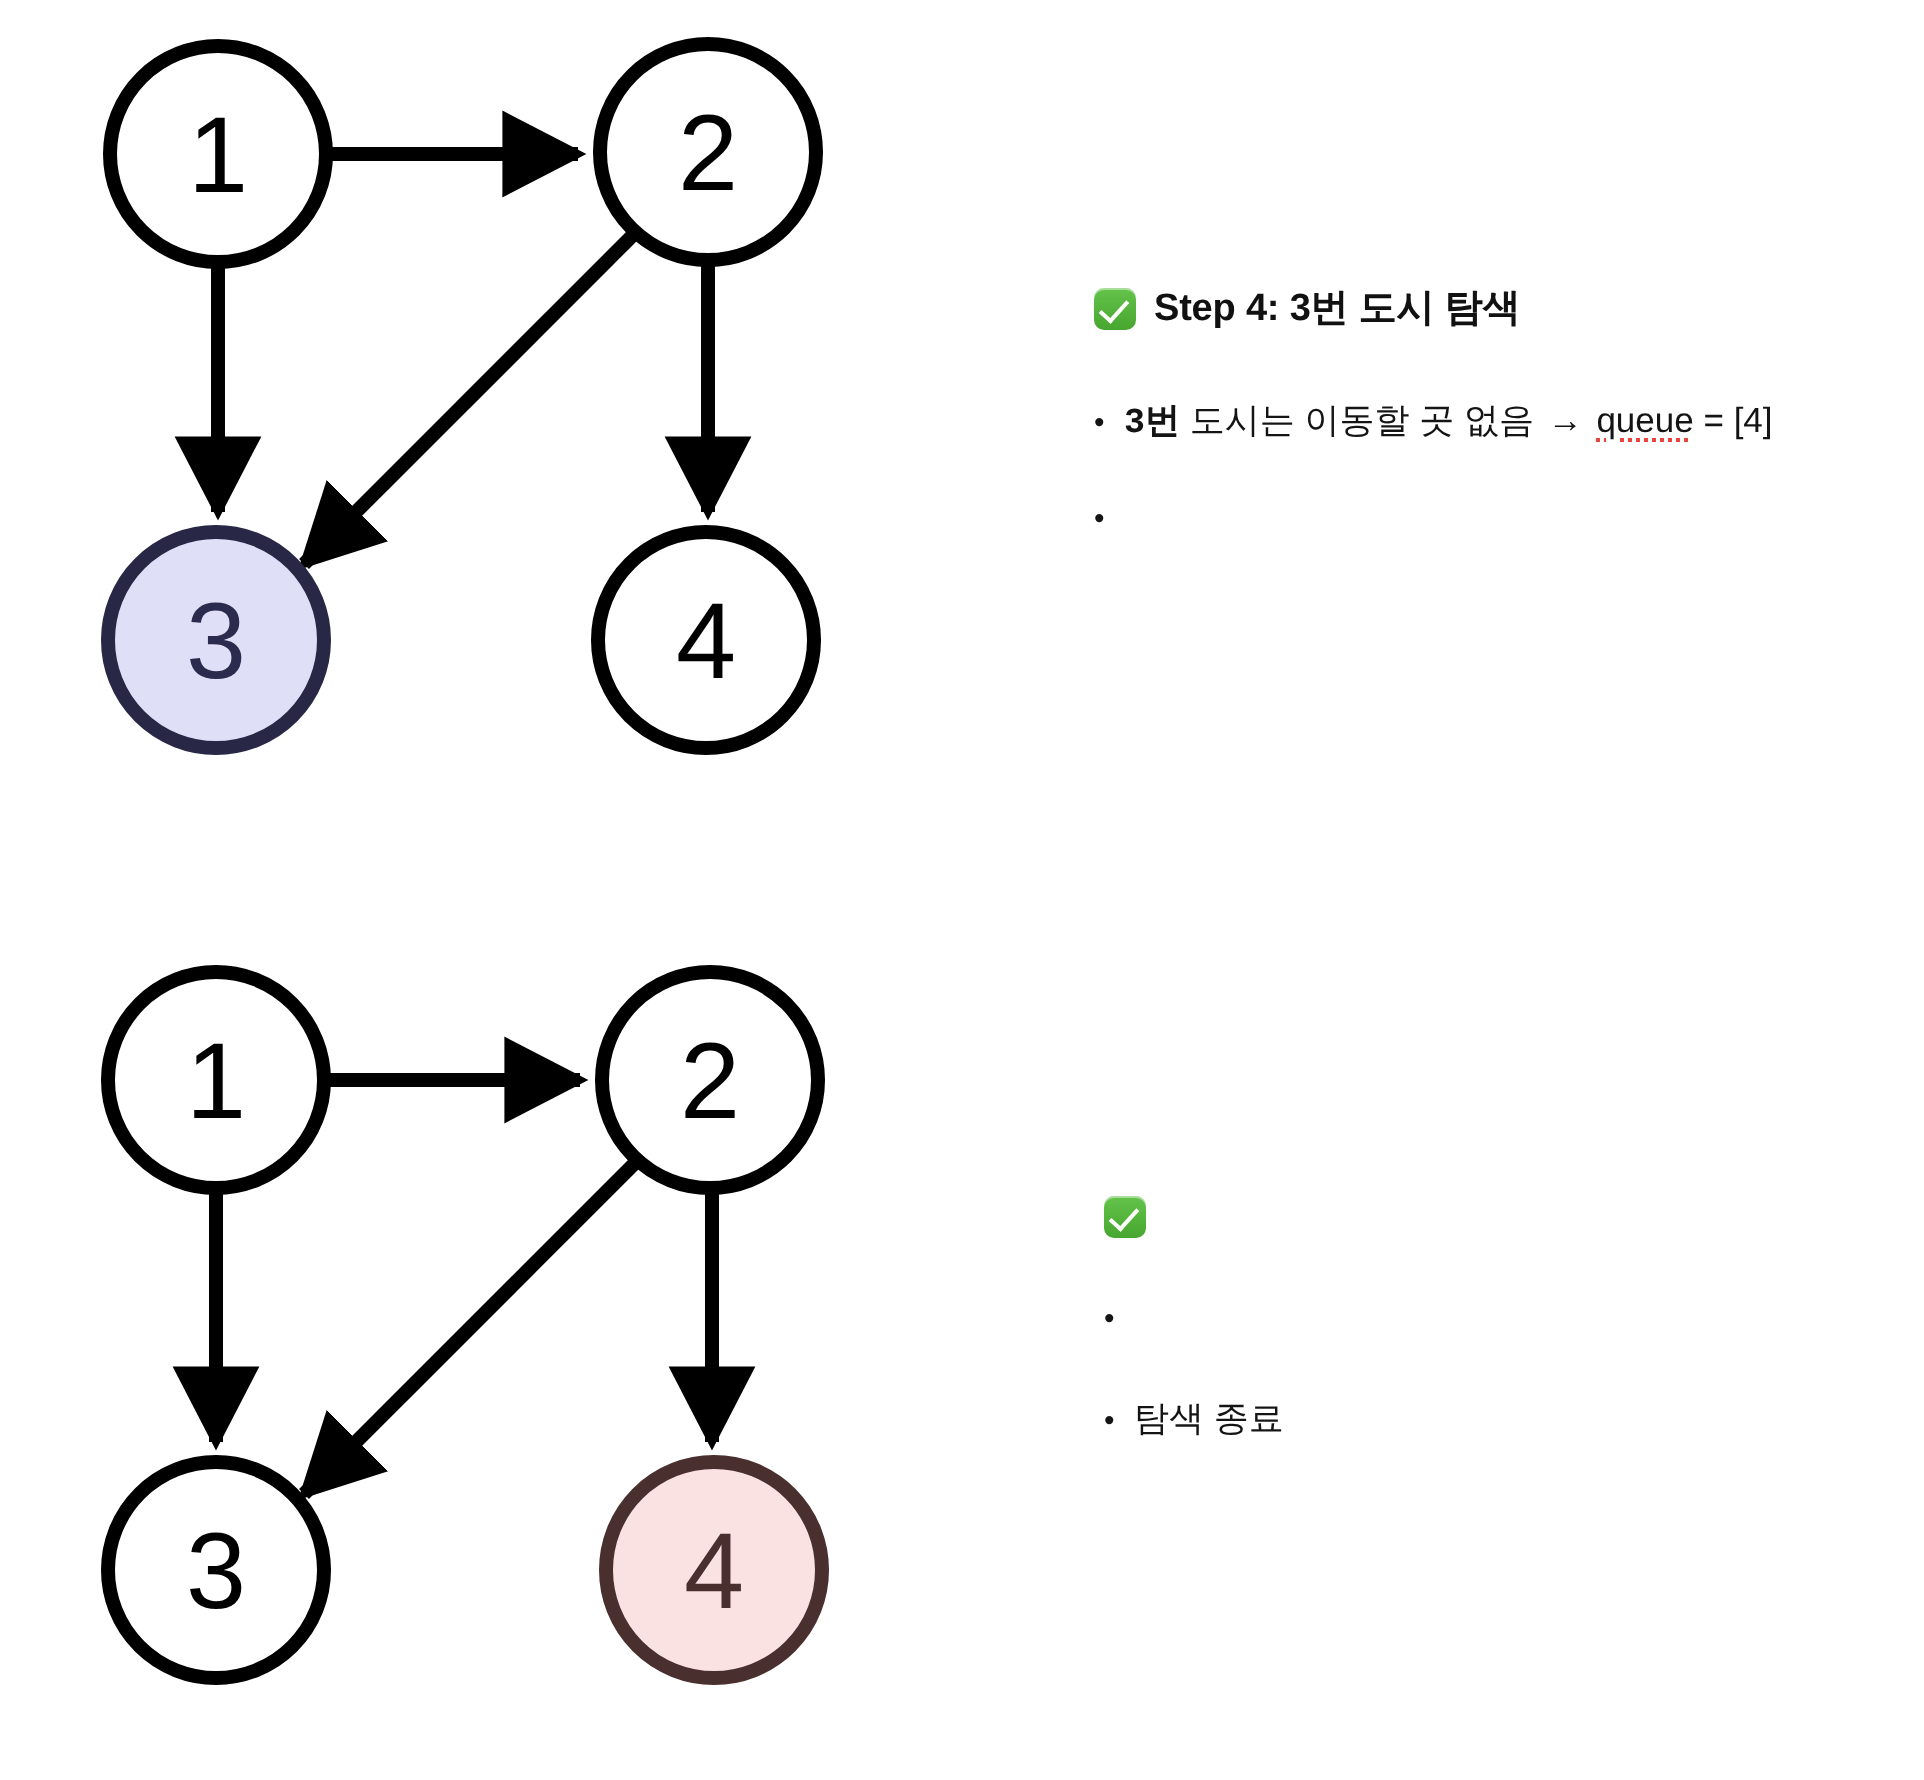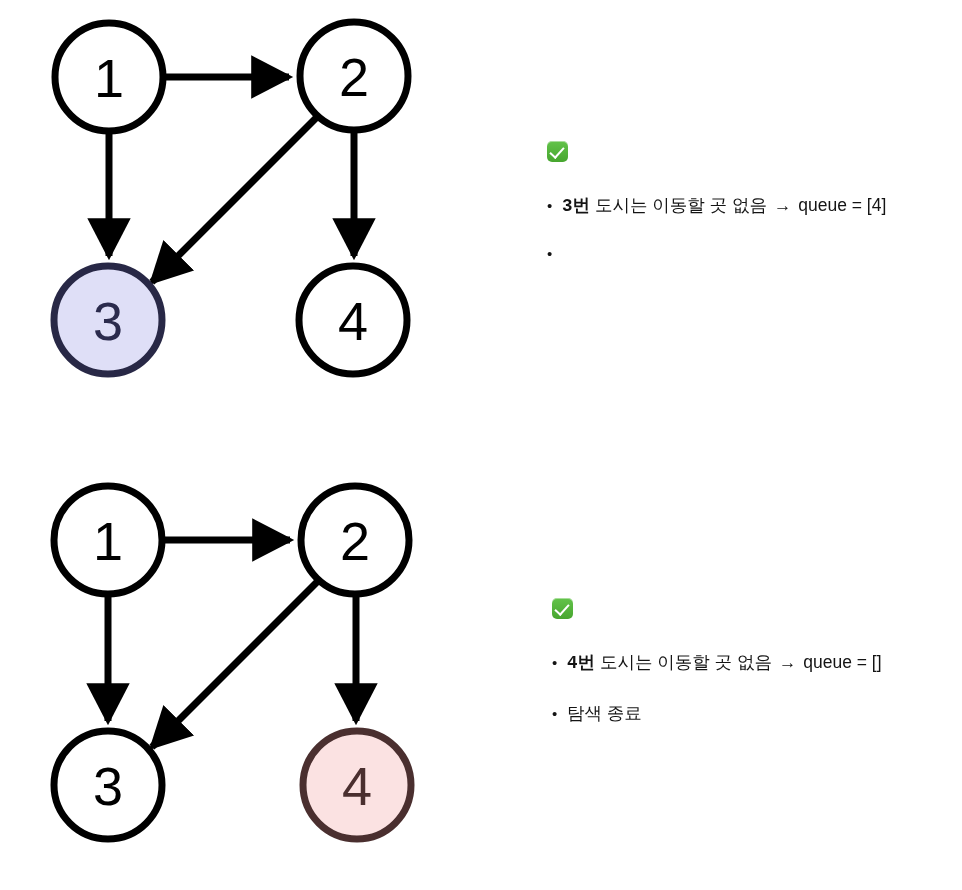--- a/index.html
+++ b/index.html
@@ -67,20 +67,21 @@
     white-space:nowrap;
   }
   .bullet-dot{
     flex:0 0 auto;
     width:15px;
     font-size:15px;
     color:#141414;
   }
   .b-strong{font-weight:700;font-family:Liberation Mono, monospace;}
   .misspell{
+    text-decoration:underline;
     text-decoration-style:dotted;
     text-decoration-color:#e8453c;
     text-decoration-thickness:2px;
     text-underline-offset:3px;
   }
   .arrow-glyph{padding:0 2px;}
 </style>
 </head>
 <body>
 
@@ -156,20 +157,21 @@
       <g>
         <circle cx="108" cy="322" r="54" fill="#ffffff" stroke="#000000" stroke-width="7"></circle>
         <text class="node-label" x="108" y="323" fill="#000000">3</text>
       </g>
     </svg>
   </div>
 
   <div class="text-block" style="top:141px;left:547px;">
     <div class="step-head">
       <span class="emoji-check"></span>
+      <span>Step 4: 3번 도시 탐색</span>
     </div>
 
     <div class="bullet-line" style="margin-top:30px;">
       <span class="bullet-dot">•</span>
       <span>
         <span class="b-strong">3번</span><span> 도시는 이동할 곳 없음 </span><span class="arrow-glyph">→</span> <span class="misspell">queue</span><span> = [4]</span>
       </span>
     </div>
 
     <div class="bullet-line" style="margin-top:24px;">
@@ -177,23 +179,20 @@
     </div>
   </div>
 
   <div class="text-block" style="top:598px;left:552px;">
     <div class="step-head">
       <span class="emoji-check"></span>
     </div>
 
     <div class="bullet-line" style="margin-top:30px;">
       <span class="bullet-dot">•</span>
-      <span>
-        <span class="b-strong">4번</span><span> 도시는 이동할 곳 없음 </span><span class="arrow-glyph">→</span> <span class="misspell">queue</span><span> = []</span>
-      </span>
     </div>
 
     <div class="bullet-line" style="margin-top:24px;">
       <span class="bullet-dot">•</span>
       <span>탐색 종료</span>
     </div>
   </div>
 
 </div>
 

